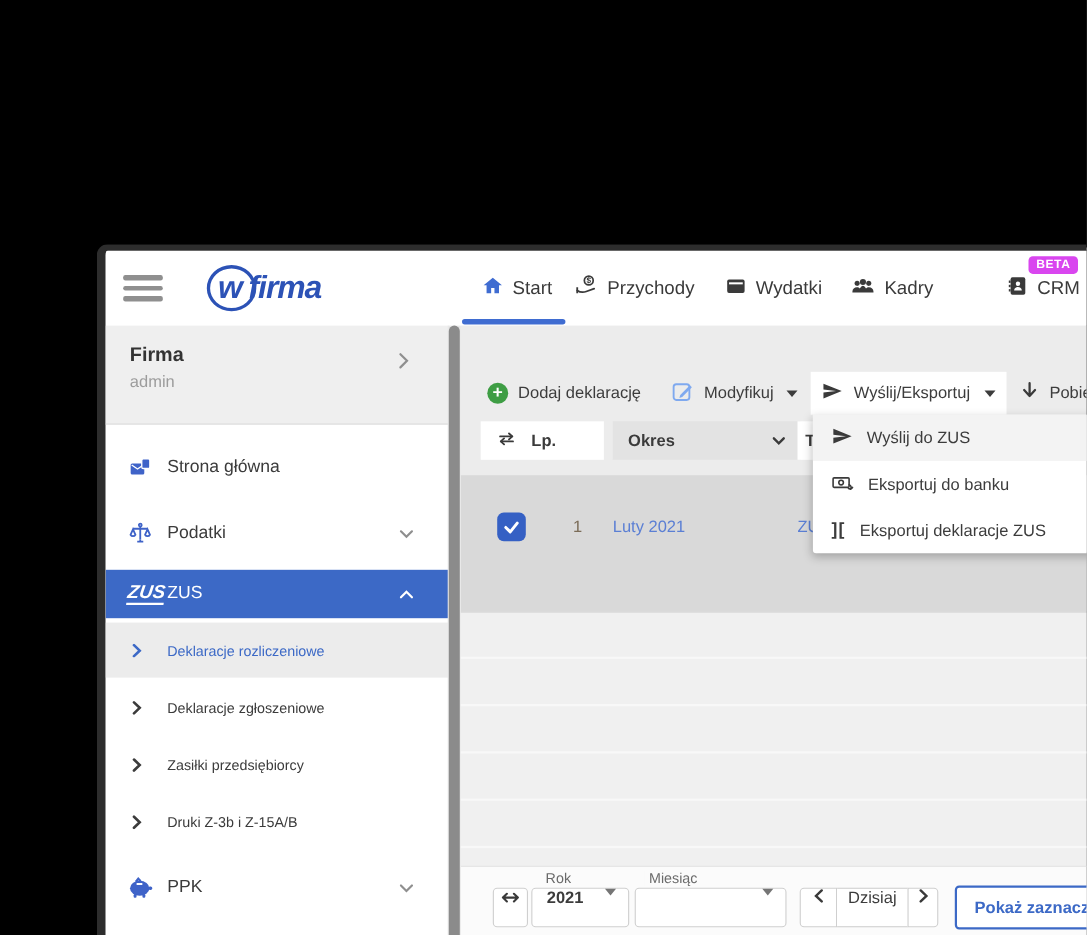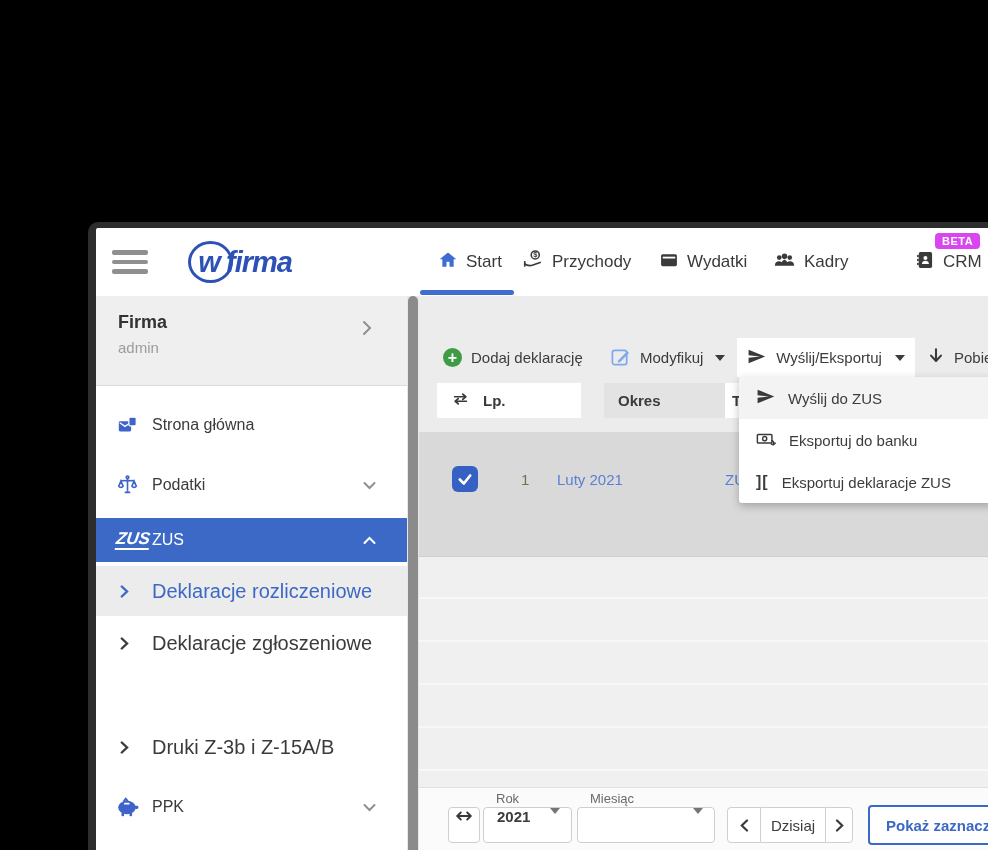--- a/index.html
+++ b/index.html
@@ -33,21 +33,21 @@
   .company-name{font-size:18px;font-weight:700;color:#333;}
   .company-user{font-size:15px;color:#9c9c9c;margin-top:6px;}
   .company-chevron{position:absolute;right:36px;top:24px;}
   .side-item{position:absolute;left:0;width:312px;display:flex;align-items:center;
              font-size:16px;font-weight:500;color:#3b3b3b;cursor:pointer;}
   .side-item .ic{position:absolute;left:20px;display:flex;}
   .side-item .lbl{position:absolute;left:56px;white-space:nowrap;}
   .side-item .exp{position:absolute;right:32px;display:flex;}
   .side-item.active-parent{background:#3c69c6;color:#fff;}
   .sub-item{position:absolute;left:0;width:312px;display:flex;align-items:center;
-            font-size:20px;color:#3b3b3b;cursor:pointer;}
+            font-size:13px;color:#3b3b3b;cursor:pointer;}
   .sub-item .chev{position:absolute;left:24px;display:flex;}
   .sub-item .lbl{position:absolute;left:56px;white-space:nowrap;}
   .sub-item.active{background:#ececec;color:#3c69c6;}
   .zus-logo{font-style:italic;font-weight:900;font-size:17px;color:#fff;transform:skewX(-8deg);
             border-bottom:2px solid #fff;line-height:1;padding-bottom:1px;}
 
   
   .scrollbar{position:absolute;left:311px;top:68px;width:12px;height:554px;background:#e8e8e8;}
   .scroll-thumb{position:absolute;left:1px;top:0;width:10px;height:554px;background:#8b8b8b;border-radius:6px 6px 0 0;}
 
@@ -59,22 +59,22 @@
   .btn-modify{left:191px;}
   .btn-send{left:318px;width:178px;background:#fff;justify-content:center;gap:10px;}
   .btn-download{left:508px;}
   .plus-circle{display:flex;align-items:center;justify-content:center;width:19px;height:19px;
                border-radius:50%;background:#3e9d44;color:#fff;font-weight:700;font-size:16px;line-height:1;}
   .caret{width:0;height:0;border-left:5px solid transparent;border-right:5px solid transparent;
          border-top:6px solid #3c3c3c;margin-left:3px;}
 
   .th{position:absolute;top:87px;height:35px;display:flex;align-items:center;
       font-size:15px;font-weight:700;color:#3b3b3b;cursor:pointer;box-sizing:border-box;}
-  .th1{left:18px;width:144px;background:#fff;padding-left:14px;gap:13px;}
-  .th2{left:138px;width:171px;background:#e3e3e3;padding:0 14px;justify-content:space-between;margin-left:47px;}
+  .th1{left:18px;width:112px;background:#fff;padding-left:14px;gap:13px;}
+  .th2{left:138px;width:171px;background:#e3e3e3;padding:0 14px;justify-content:space-between;}
   .th3{left:306px;width:195px;background:#fff;padding-left:7px;}
 
   .row{position:absolute;left:0;top:136px;width:569px;height:124px;background:#d9d9d9;cursor:pointer;}
   .checkbox{position:absolute;left:33px;top:34px;width:26px;height:26px;background:#3560c4;
             border-radius:6px;display:flex;align-items:center;justify-content:center;cursor:pointer;}
   .cell{position:absolute;top:39px;font-size:15px;white-space:nowrap;}
   .cell-lp{left:102px;color:#7b6c58;}
   .cell-okres{left:138px;color:#5b7fd4;cursor:pointer;}
   .cell-typ{left:306px;color:#5b7fd4;cursor:pointer;}
   .row-divider{position:absolute;left:0;top:260px;width:569px;height:1px;background:#cfcfcf;}
@@ -93,21 +93,21 @@
   .footer{position:absolute;left:0;top:491px;width:569px;height:131px;background:#fbfbfb;
           border-top:1px solid #e0e0e0;box-sizing:border-box;}
   .f-box{position:absolute;top:19px;height:36px;background:#fff;border:1px solid #cfcfcf;
          border-radius:4px;box-sizing:border-box;display:flex;align-items:flex-start;cursor:pointer;}
   .f-label{position:absolute;top:3px;font-size:13px;color:#6a6a6a;background:#fbfbfb;padding:0 4px;z-index:2;}
   .f-val{font-size:15px;font-weight:600;color:#3c3c3c;padding-left:13px;}
   .f-caret{position:absolute;right:11px;width:0;height:0;border-left:5px solid transparent;
            border-right:5px solid transparent;border-top:6px solid #757575;}
   .grp{position:absolute;left:308px;top:19px;height:36px;display:flex;}
   .grp-btn{height:36px;background:#fff;border:1px solid #cfcfcf;box-sizing:border-box;
-           display:flex;align-items:center;justify-content:center;font-size:15px;color:#3c3c3c;cursor:pointer;}
+           display:flex;align-items:flex-start;justify-content:center;font-size:15px;color:#3c3c3c;cursor:pointer;}
   .grp-btn.mid{border-left:none;border-right:none;}
   .grp-btn.first{border-radius:4px 0 0 4px;}
   .grp-btn.last{border-radius:0 4px 4px 0;}
   .btn-show{position:absolute;left:449px;top:17px;height:40px;box-sizing:border-box;
             border:2px solid #3c69c6;border-radius:4px;background:#fff;color:#3c69c6;
             font-size:15px;font-weight:700;display:flex;align-items:center;
             padding:0 16px;white-space:nowrap;cursor:pointer;}
 </style>
 </head>
 <body>
@@ -246,20 +246,28 @@
 
       <div class="sub-item" style="top:324px;height:46px;">
         <span class="chev">
           <svg width="9" height="13" viewBox="0 0 9 13">
               <polyline points="1.8,1.5 7,6.5 1.8,11.5" fill="none" stroke="#3c3c3c" stroke-width="2.4" stroke-linecap="round"></polyline>
             </svg>
         </span>
         <span class="lbl">Deklaracje zgłoszeniowe</span>
       </div>
 
+      <div class="sub-item" style="top:376px;height:46px;">
+        <span class="chev">
+          <svg width="9" height="13" viewBox="0 0 9 13">
+              <polyline points="1.8,1.5 7,6.5 1.8,11.5" fill="none" stroke="#3c3c3c" stroke-width="2.4" stroke-linecap="round"></polyline>
+            </svg>
+        </span>
+        <span class="lbl">Zasiłki przedsiębiorcy</span>
+      </div>
 
       <div class="sub-item" style="top:428px;height:46px;">
         <span class="chev">
           <svg width="9" height="13" viewBox="0 0 9 13">
               <polyline points="1.8,1.5 7,6.5 1.8,11.5" fill="none" stroke="#3c3c3c" stroke-width="2.4" stroke-linecap="round"></polyline>
             </svg>
         </span>
         <span class="lbl">Druki Z-3b i Z-15A/B</span>
       </div>
 

